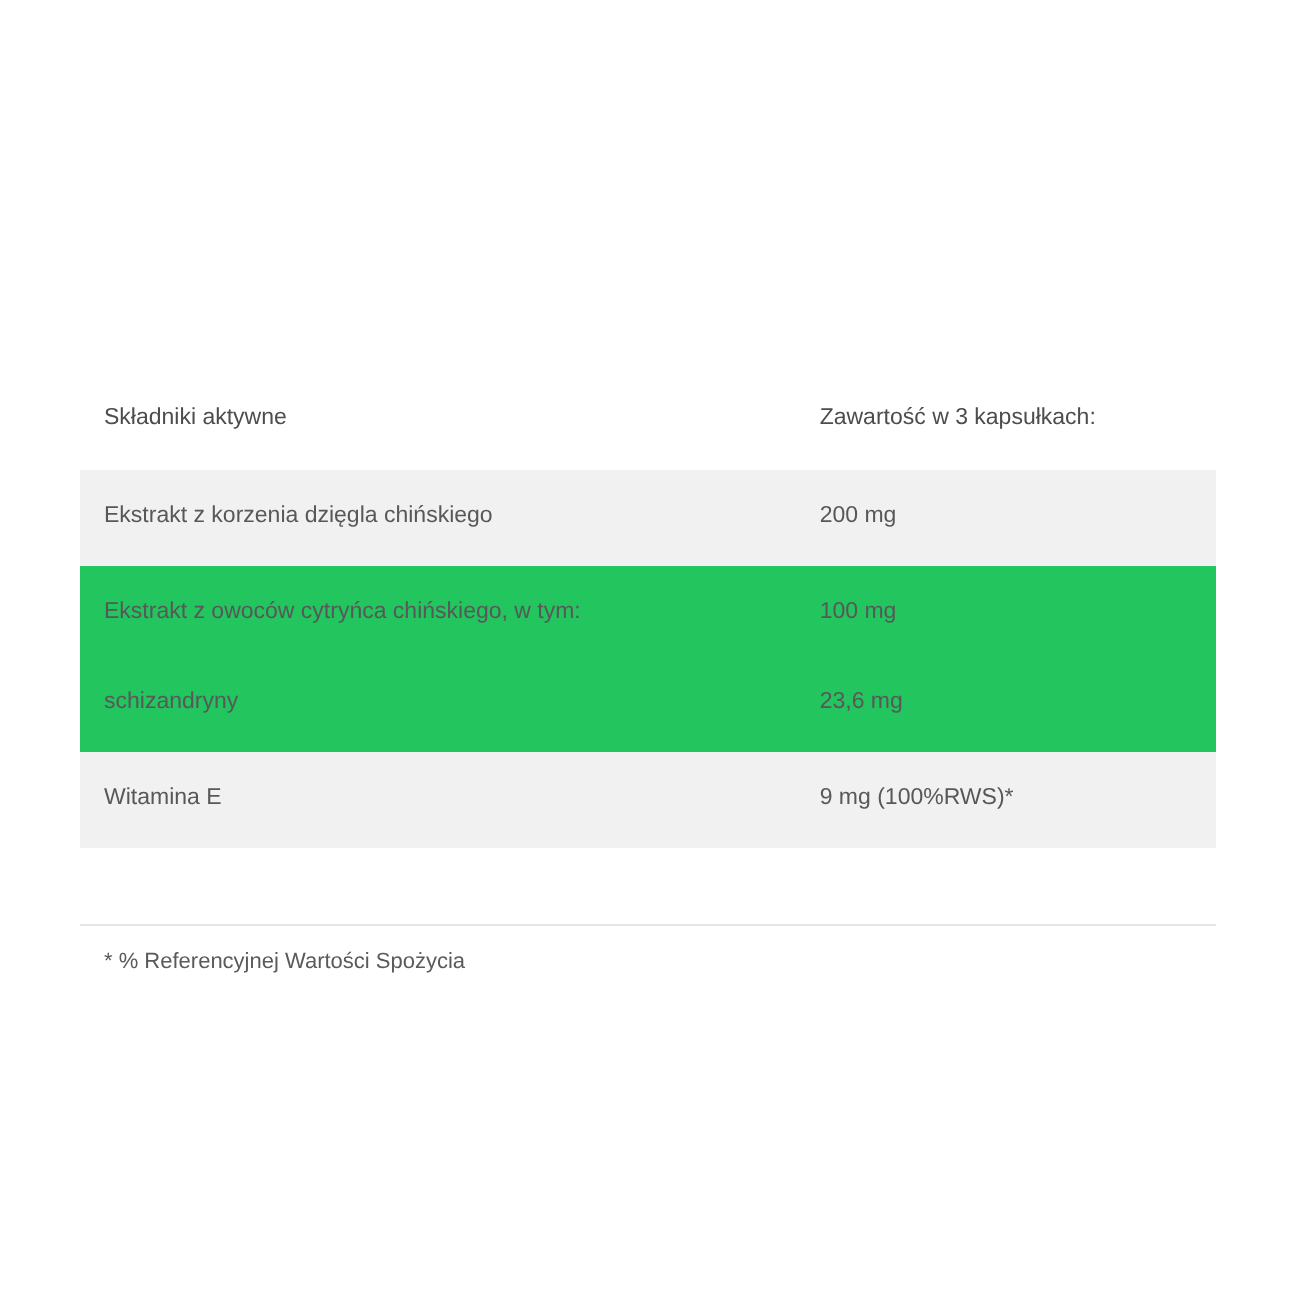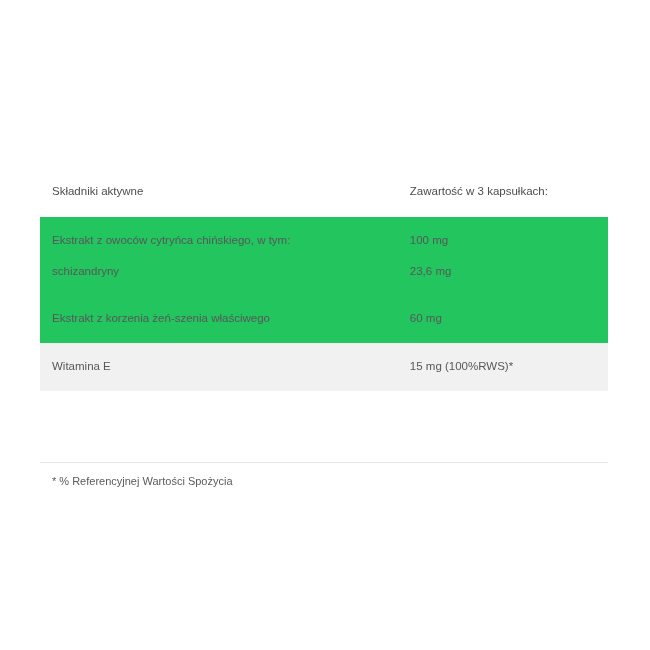--- a/index.html
+++ b/index.html
@@ -16,21 +16,21 @@
   }
   .page {
     position: relative;
     width: 650px;
     height: 650px;
     box-sizing: border-box;
   }
   .table-wrap {
     position: absolute;
     left: 40px;
-    top: 167px;
+    top: 185px;
     width: 568px;
   }
   table.ingredients {
     width: 100%;
     border-collapse: collapse;
     table-layout: fixed;
   }
   table.ingredients col.c1 { width: 63%; }
   table.ingredients col.c2 { width: 37%; }
   table.ingredients th,
@@ -53,21 +53,21 @@
     background: #f1f1f1;
   }
   table.ingredients tbody tr.plain td {
     background: #22c55e;
   }
   table.ingredients thead tr th {
     background: #ffffff;
   }
   .sub-line {
     display: block;
-    margin-top: 13px;
+    margin-top: 28px;
   }
   .footnote {
     position: absolute;
     left: 40px;
     top: 462px;
     width: 568px;
     font-size: 11px;
     color: #5a5a5a;
     padding: 12px 28px 0 12px;
     box-sizing: border-box;
@@ -85,37 +85,37 @@
         <col class="c1">
         <col class="c2">
       </colgroup>
       <thead>
         <tr>
           <th>Składniki aktywne</th>
           <th>Zawartość w 3 kapsułkach:</th>
         </tr>
       </thead>
       <tbody>
+        <tr class="shaded">
+          <td>Ekstrakt z korzenia dzięgla chińskiego</td>
+          <td>200 mg</td>
+        </tr>
         <tr class="plain">
           <td>
             <span>Ekstrakt z owoców cytryńca chińskiego, w tym:</span>
             <span class="sub-line">schizandryny</span>
           </td>
           <td>
             <span>100 mg</span>
             <span class="sub-line">23,6 mg</span>
           </td>
         </tr>
-        <tr class="plain">
-          <td>Ekstrakt z korzenia żeń-szenia właściwego</td>
-          <td>60 mg</td>
-        </tr>
         <tr class="shaded">
           <td>Witamina E</td>
-          <td>15 mg (100%RWS)*</td>
+          <td>9 mg (100%RWS)*</td>
         </tr>
       </tbody>
     </table>
   </div>
 
   <div class="footnote">* % Referencyjnej Wartości Spożycia</div>
 
 </div>
 
 </body></html>

